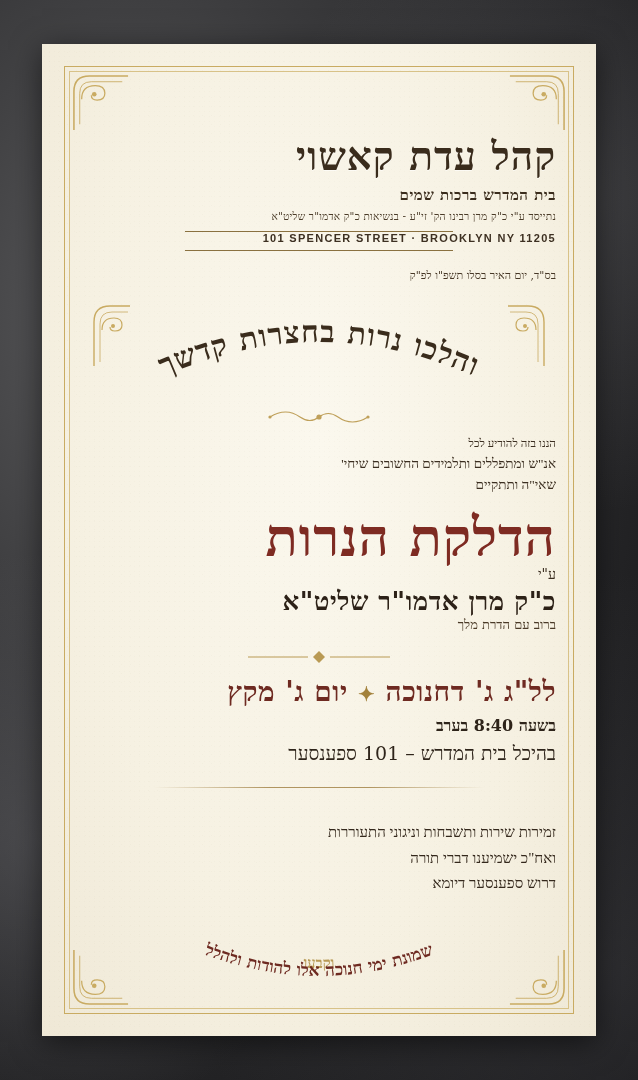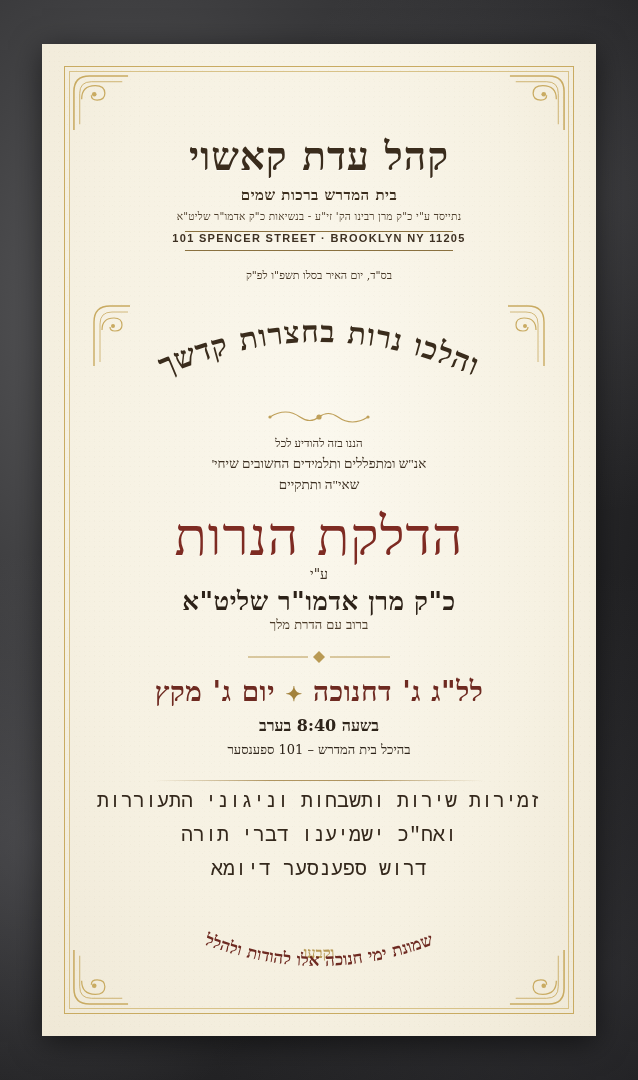--- a/index.html
+++ b/index.html
@@ -88,21 +88,21 @@
   .corner.tr { right: 30px; top: 30px; transform: scaleX(-1); }
   .corner.bl { left: 30px;  bottom: 30px; transform: scaleY(-1); }
   .corner.br { right: 30px; bottom: 30px; transform: scale(-1,-1); }
 
   .content {
     position: absolute;
     left: 40px;
     right: 40px;
     top: 40px;
     bottom: 40px;
-    text-align: center;
+    text-align: right;
     direction: rtl;
     color: #2a2118;
   }
 
   
   .shul-name {
     margin-top: 52px;
     font-family: "DejaVu Serif", serif;
     font-weight: bold;
     font-size: 39px;
@@ -201,21 +201,21 @@
     line-height: 1.62;
     color: #3b2e20;
   }
   .intro .small {
     font-size: 11.5px;
   }
 
   .headline-main {
     margin-top: 14px;
     font-family: "DejaVu Serif", serif;
-    font-weight: normal;
+    font-weight: bold;
     font-size: 53px;
     line-height: 1.02;
     color: #7e2b22;
     letter-spacing: 1px;
     text-shadow: 0 1px 0 rgba(255,255,255,0.5);
   }
   .kuf {
     margin-top: 2px;
     font-family: "DejaVu Serif", serif;
     font-size: 14px;
@@ -256,35 +256,35 @@
   .time-line {
     margin-top: 8px;
     font-family: "DejaVu Serif", serif;
     font-size: 16px;
     color: #2e241a;
     font-weight: bold;
   }
   .place-line {
     margin-top: 7px;
     font-family: "DejaVu Serif", serif;
-    font-size: 13px;
+    font-size: 19px;
     color: #2e241a;
   }
 
   .sep-rule {
     width: 330px;
     height: 1px;
     margin: 22px auto 0;
     background: linear-gradient(to right, rgba(170,145,85,0), #b09560 35%, #b09560 65%, rgba(170,145,85,0));
   }
 
   .closing {
-    margin-top: 4px;
-    font-family: Liberation Mono, monospace;
-    font-size: 20px;
+    margin-top: 32px;
+    font-family: Liberation Serif, serif;
+    font-size: 15px;
     line-height: 1.68;
     color: #34281c;
   }
 
   .bottom-arch-wrap {
     position: relative;
     height: 96px;
     margin-top: 10px;
   }
   .bottom-arch {

